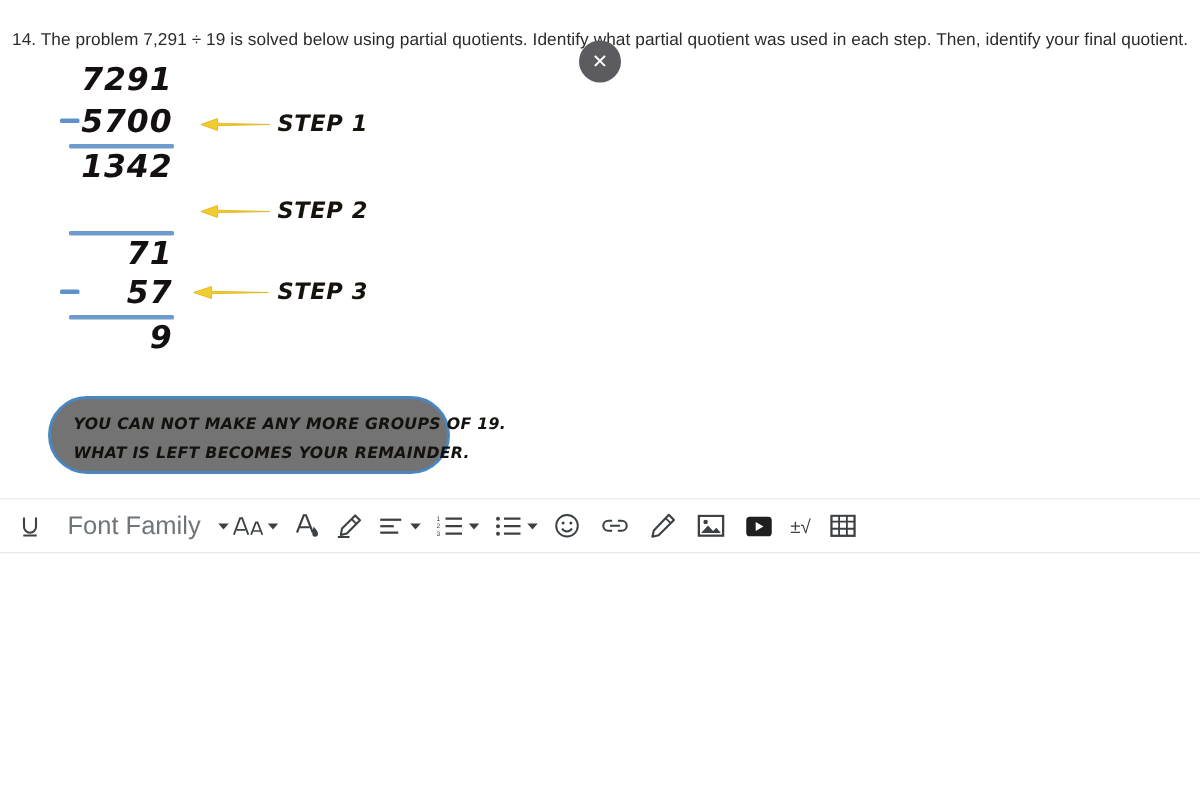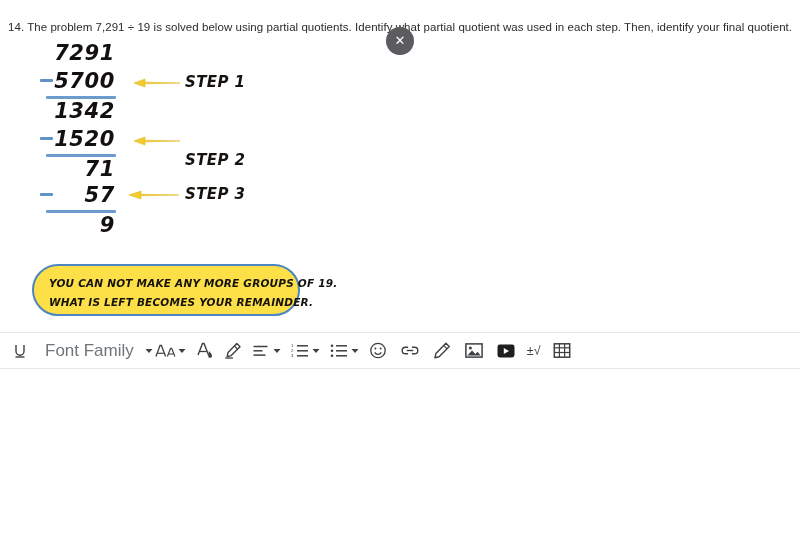--- a/index.html
+++ b/index.html
@@ -125,33 +125,33 @@
     font-size: 15px;
     line-height: 16px;
     letter-spacing: 0.4px;
     color: #16130f;
     white-space: nowrap;
   }
   #step-1-group { left: 133px; top: 36px; width: 180px; }
   #step-2-group { left: 133px; top: 94px; width: 180px; }
   #step-3-group { left: 128px; top: 148px; width: 185px; }
   #step-1-group .step-label { left: 52px; }
-  #step-2-group .step-label { left: 52px; margin-top: 20px; }
+  #step-2-group .step-label { left: 52px; }
   #step-3-group .step-label { left: 57px; }
 
   
   #callout-box {
     position: absolute;
     left: 32px;
     top: 226px;
     width: 268px;
     height: 52px;
     border: 2px solid #4a86c0;
     border-radius: 26px;
-    background: #fde047;
+    background: #737373;
     box-sizing: border-box;
     padding: 8px 0 0 15px;
   }
   .callout-line {
     font-family: "DejaVu Sans", sans-serif;
     font-style: italic;
     font-weight: 700;
     font-size: 10.5px;
     line-height: 19px;
     letter-spacing: 0.2px;
@@ -242,24 +242,20 @@
   <div class="math-row" id="row-sub1">
     <span class="minus"></span>
     <span class="num">5700</span>
   </div>
   <div class="rule" id="rule-1"></div>
 
   <div class="math-row" id="row-diff1">
     <span class="num">1342</span>
   </div>
 
-  <div class="math-row" id="row-sub2">
-    <span class="minus"></span>
-    <span class="num">1520</span>
-  </div>
   <div class="rule" id="rule-2"></div>
 
   <div class="math-row" id="row-diff2">
     <span class="num">71</span>
   </div>
 
   <div class="math-row" id="row-sub3">
     <span class="minus"></span>
     <span class="num">57</span>
   </div>

